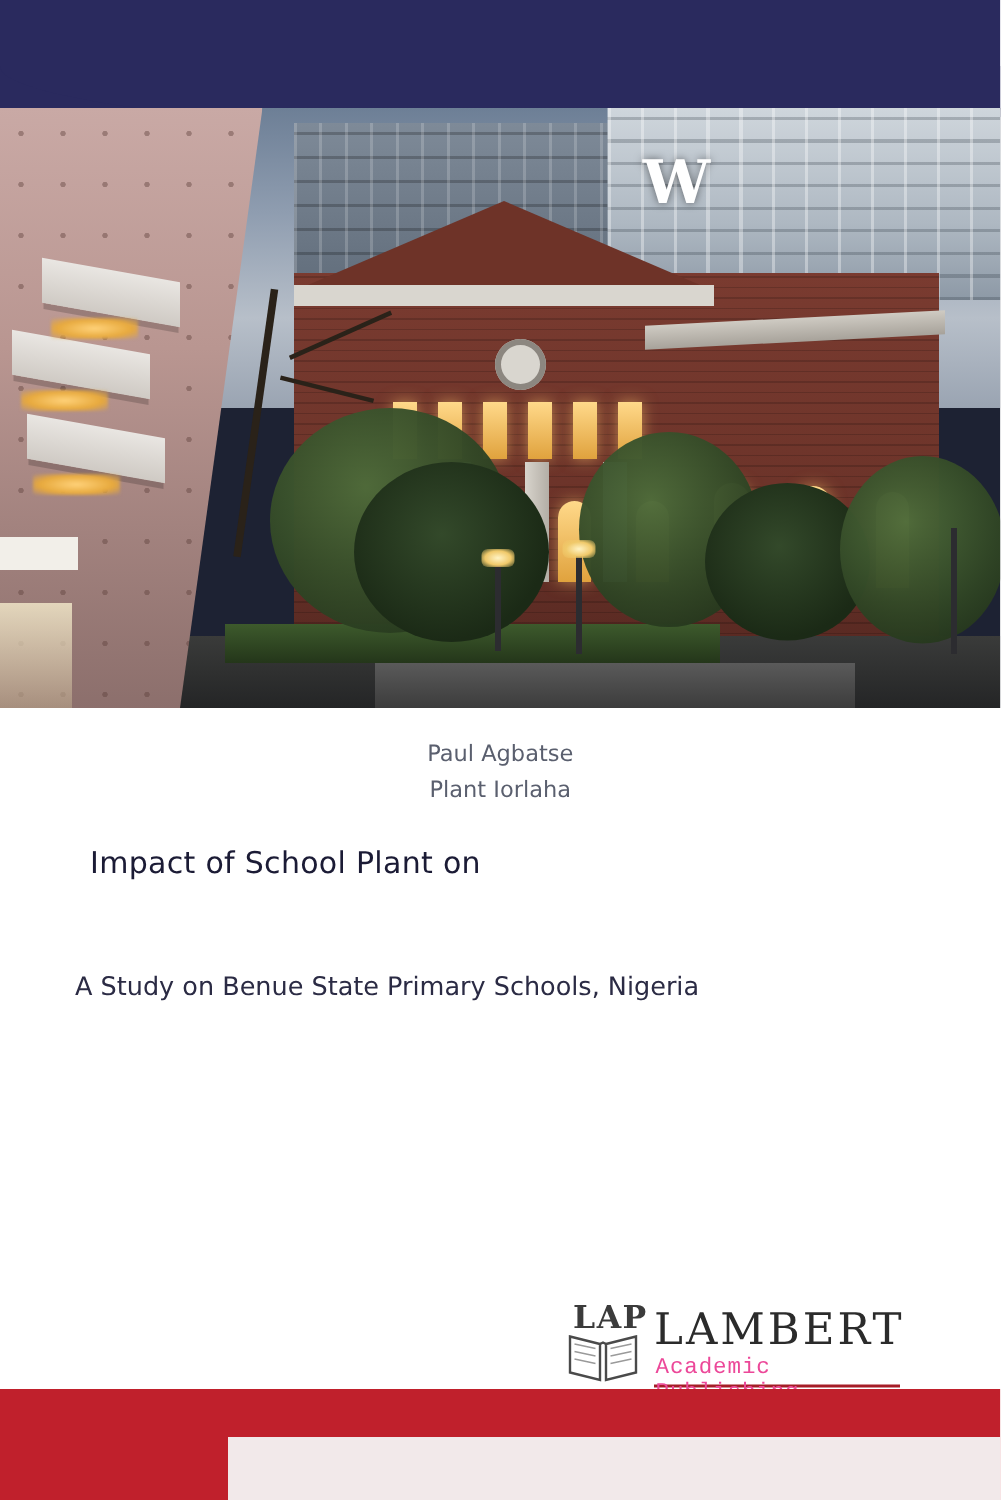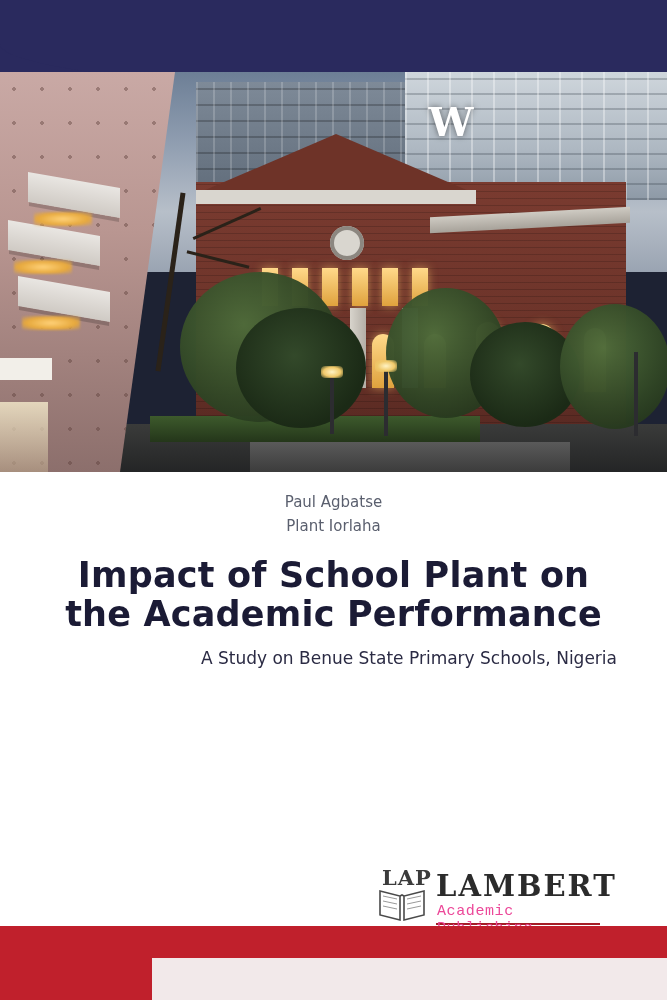--- a/index.html
+++ b/index.html
@@ -182,30 +182,30 @@
   
   .authors {
     position:absolute; left:0; right:0; top:490px;
     text-align:center;
     color:#5a5f6e;
     font-size:15px;
     line-height:24px;
   }
   .title {
     position:absolute; left:60px; right:60px; top:556px;
-    text-align:center;
+    text-align:left;
     color:#1b1b35;
-    font-size:35px;
+    font-size:20px;
     line-height:39px;
-    font-weight:bold;
+    font-weight:normal;
     letter-spacing:.2px;
   }
   .subtitle {
     position:absolute; left:50px; right:50px; top:646px;
-    text-align:right;
+    text-align:left;
     color:#2b2b44;
     font-size:17px;
     line-height:24px;
   }
 
   
   .logo {
     position:absolute; left:378px; top:838px; width:222px; height:62px;margin-top:29px;
   }
   .logo-book {
@@ -215,21 +215,21 @@
     position:absolute; left:4px; top:-2px;
     font-family:"DejaVu Serif", serif;
     font-weight:bold;
     font-size:21px;
     color:#3b3b3b;
     letter-spacing:1px;
   }
   .logo-lambert {
     position:absolute; left:58px; top:2px;
     font-family:"DejaVu Serif", serif;
-    font-weight:bold;
+    font-weight:normal;
     font-size:29px;
     color:#2b2b2b;
     letter-spacing:2px;
   }
   .logo-sub {
     position:absolute; left:59px; top:36px;
     font-family:Liberation Mono, monospace;
     font-size:15px;
     color:#ec4899;
     letter-spacing:.6px;
@@ -318,21 +318,20 @@
     <div class="door-glow"></div>
   </div>
 
   <div class="authors">
     <div>Paul Agbatse</div>
     <div>Plant Iorlaha</div>
   </div>
 
   <div class="title">
     <div>Impact of School Plant on</div>
-    <div>the Academic Performance</div>
   </div>
 
   <div class="subtitle">A Study on Benue State Primary Schools, Nigeria</div>
 
   <div class="logo">
     <div class="logo-book">
       <svg viewBox="0 0 48 40" width="48" height="40" aria-hidden="true">
         <path d="M2 8 L22 13 L22 37 L2 32 Z" fill="#ffffff" stroke="#4a4a4a" stroke-width="1.6"></path>
         <path d="M46 8 L26 13 L26 37 L46 32 Z" fill="#ffffff" stroke="#4a4a4a" stroke-width="1.6"></path>
         <path d="M22 13 L24 12 L26 13" fill="none" stroke="#4a4a4a" stroke-width="1.6"></path>

